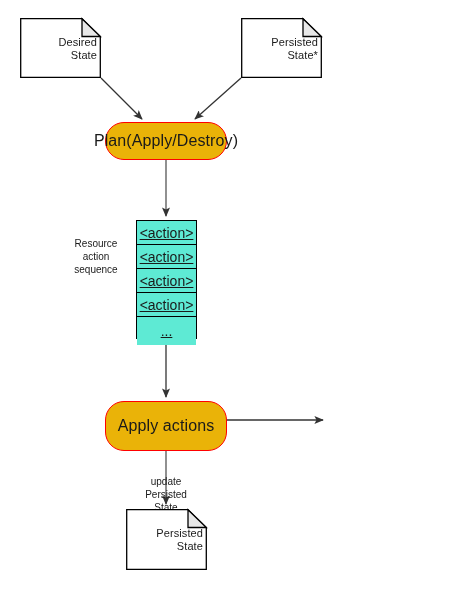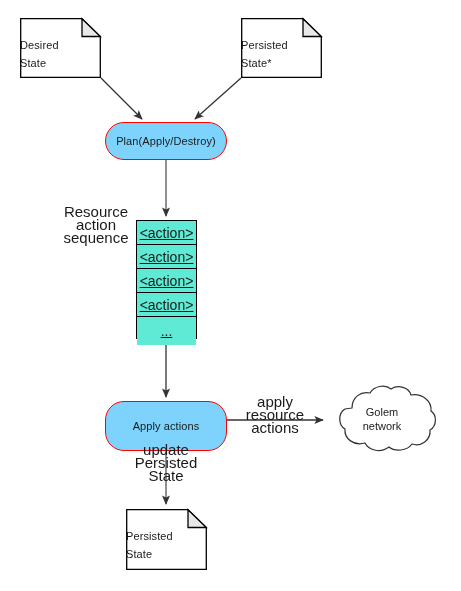--- a/index.html
+++ b/index.html
@@ -36,37 +36,37 @@
     display: block;
   }
   .doc-node svg {
     display: block;
     overflow: visible;
   }
   .doc-label {
     position: absolute;
     left: 0;
     right: 4px;
-    text-align: left;
+    text-align: right;
     font-size: 11px;
-    line-height: 18px;
+    line-height: 13px;
     color: #1a1a1a;
     letter-spacing: 0.1px;
     white-space: pre-line;
   }
 
   
   .proc-node {
-    background: #7dd3fc;
+    background: #eab308;
     border: 1.6px solid #ff0000;
     border-radius: 19px;
     display: flex;
     align-items: center;
     justify-content: center;
-    font-size: 11px;
+    font-size: 16px;
     color: #1a1a1a;
     letter-spacing: 0.1px;
     text-align: right;
   }
 
   
   .stack-node {
     border: 1.3px solid #000000;
     background: #ffffff;
     display: flex;
@@ -102,25 +102,26 @@
     text-align: center;
     font-size: 11px;
     line-height: 14px;
     color: #1a1a1a;
     white-space: pre-line;
   }
 
   
   .text-label {
     position: absolute;
-    font-size: 15px;
+    font-size: 10px;
     line-height: 13px;
     color: #1a1a1a;
     text-align: center;
     white-space: pre-line;
+    margin-top: 32px;
   }
 </style>
 </head>
 <body>
 
 <div id="diagram-canvas">
 
   <svg id="edge-layer" viewBox="0 0 461 591" width="461" height="591">
     <defs>
       <marker id="arrowhead" markerWidth="10" markerHeight="8" refX="8.6" refY="4" orient="auto" markerUnits="userSpaceOnUse">
@@ -184,42 +185,21 @@
     <div class="stack-row">&lt;action&gt;</div>
     <div class="stack-row">&lt;action&gt;</div>
     <div class="stack-row">&lt;action&gt;</div>
     <div class="stack-row last-row">...</div>
   </div>
 
   <div class="node proc-node" style="left:105px; top:401px; width:122px; height:50px;">
     <span>Apply actions</span>
   </div>
 
-  <div class="text-label" style="left:240px; top:395px; width:70px;">apply
-resource
-actions</div>
-
-  <div class="node cloud-node" style="left:327px; top:384px; width:110px; height:68px;">
-    <svg width="110" height="68" viewBox="0 0 110 68">
-      <path d="M25,24
-               C25,13 34,7 43,9
-               C47,2 58,0 64,5
-               C71,0.5 82,3 84,11
-               C95,9 105,17 104,27
-               C110,31 110,42 103,46
-               C104,56 94,63 85,60
-               C80,67 68,68 62,63
-               C54,69 42,67 38,59
-               C27,62 17,55 18,45
-               C11,41 11,29 18,25
-               Z" fill="#ffffff" stroke="#333333" stroke-width="1.25" stroke-linejoin="round"></path>
-    </svg>
-    <div class="cloud-label" style="top:21px;">Golem
-network</div>
-  </div>
+
 
   <div class="text-label" style="left:131px; top:443px; width:70px;">update
 Persisted
 State</div>
 
   <div class="node doc-node" style="left:126px; top:509px; width:81px; height:61px;">
     <svg width="81" height="61" viewBox="0 0 81 61">
       <path d="M0.7,0.7 L62,0.7 L80.3,18.5 L80.3,60.3 L0.7,60.3 Z" fill="#ffffff" stroke="#000000" stroke-width="1.3"></path>
       <path d="M62,0.7 L62,18.5 L80.3,18.5 Z" fill="#e8e8e8" stroke="#000000" stroke-width="1.3"></path>
     </svg>

